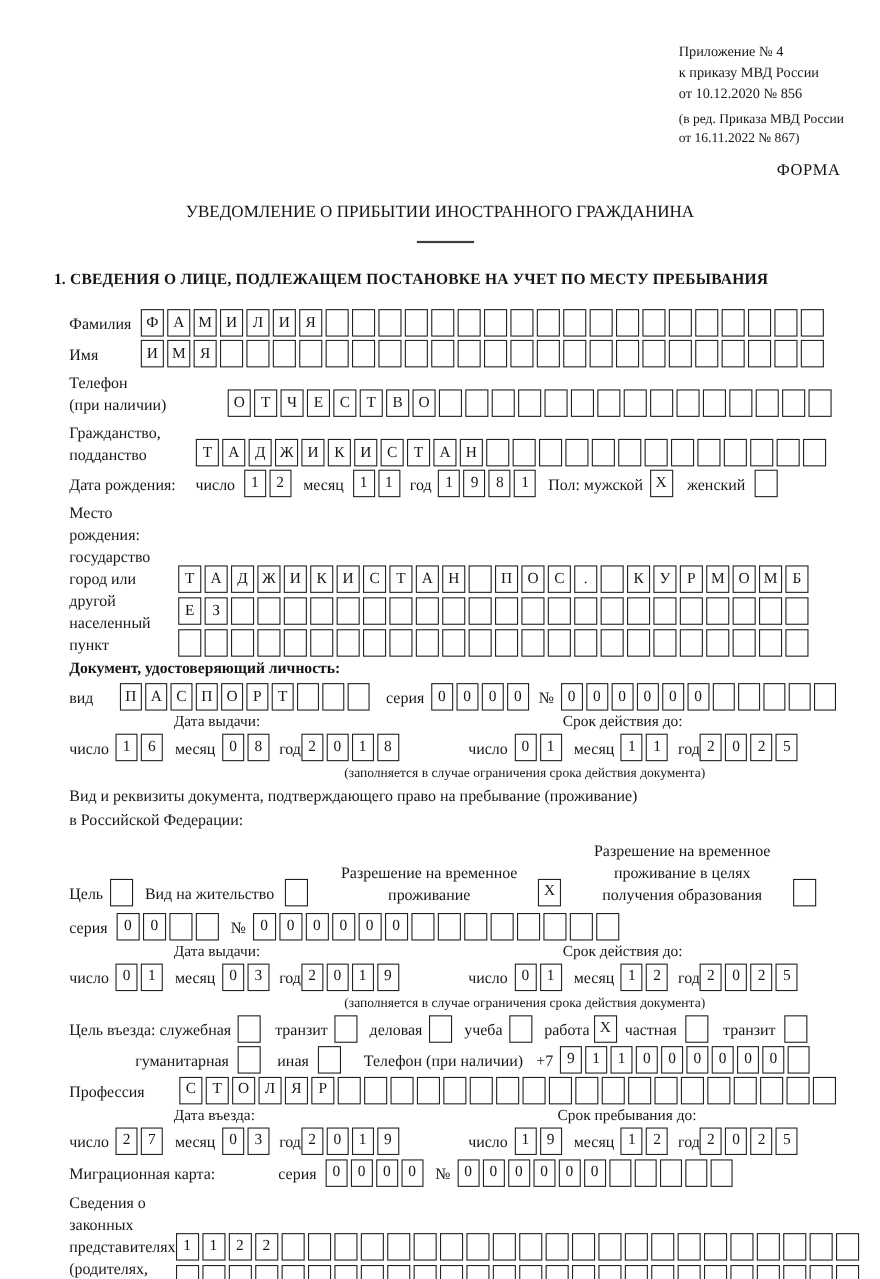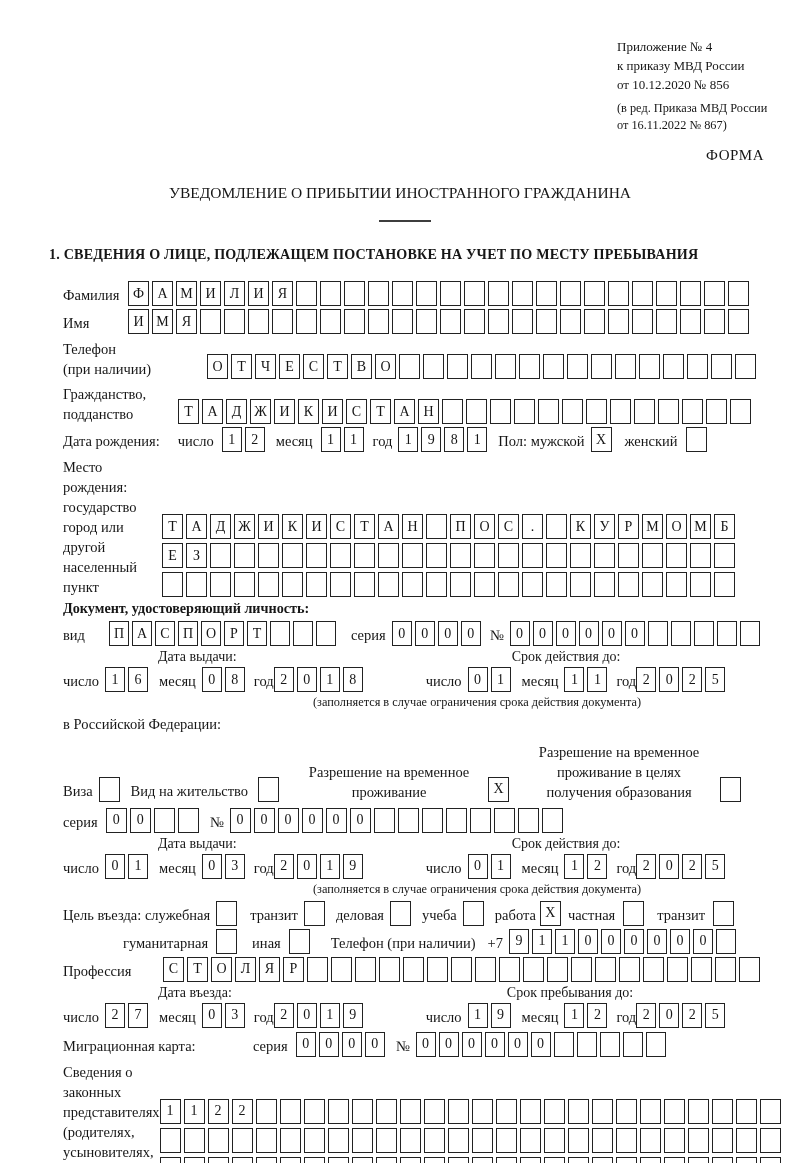--- a/index.html
+++ b/index.html
@@ -376,24 +376,25 @@
     <span class="lbl ml6 mr4">год</span>
     <div class="grid tight">
         <span class="cell">2</span>
         <span class="cell">0</span>
         <span class="cell">2</span>
         <span class="cell">5</span>
       </div>
   </div>
   <div class="capr">(заполняется в случае ограничения срока действия документа)</div>
 
+  <div class="txt">Вид и реквизиты документа, подтверждающего право на пребывание (проживание)</div>
   <div class="txt">в Российской Федерации:</div>
 
   <div class="frow mt4">
-    <span class="lbl">Виза</span>
+    <span class="lbl">Цель</span>
     <div class="grid ml6">
         <span class="cell"></span>
       </div>
     <span class="lbl ml24">Вид на жительство</span>
     <div class="grid ml10">
         <span class="cell"></span>
       </div>
     <span class="lbl pre center w186 ml14">Разрешение на временное
 проживание</span>
     <div class="grid ml6">

